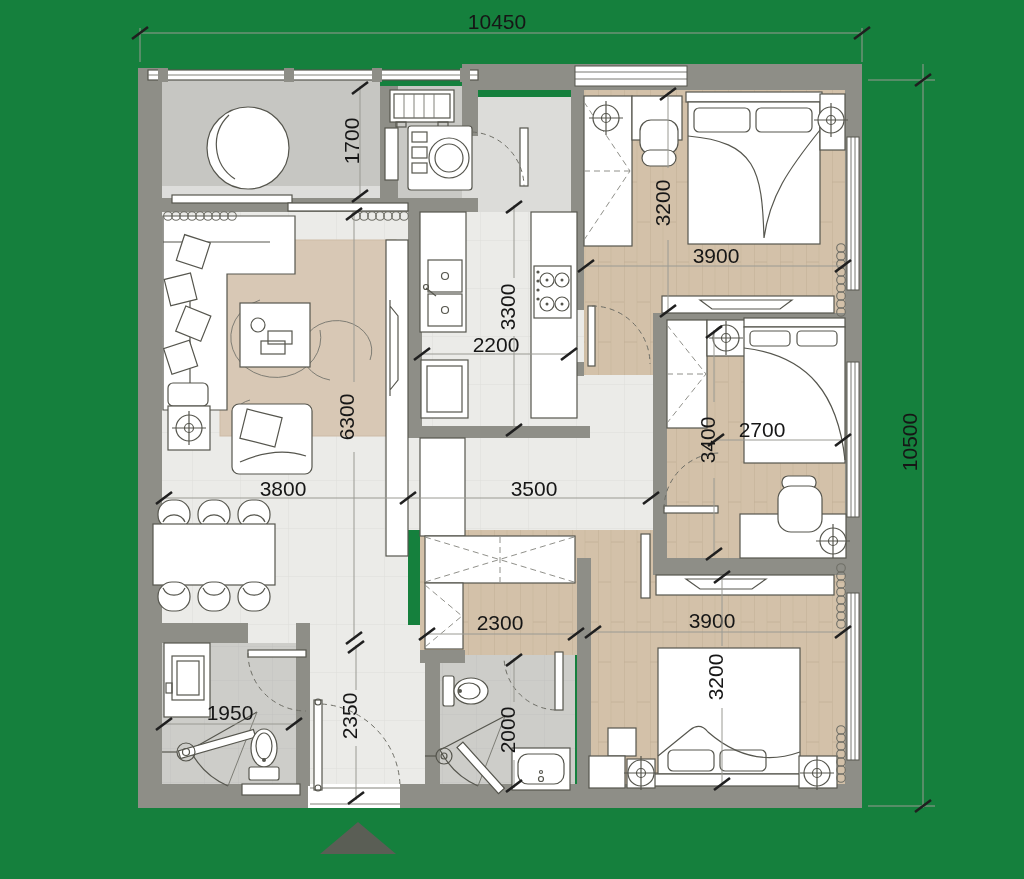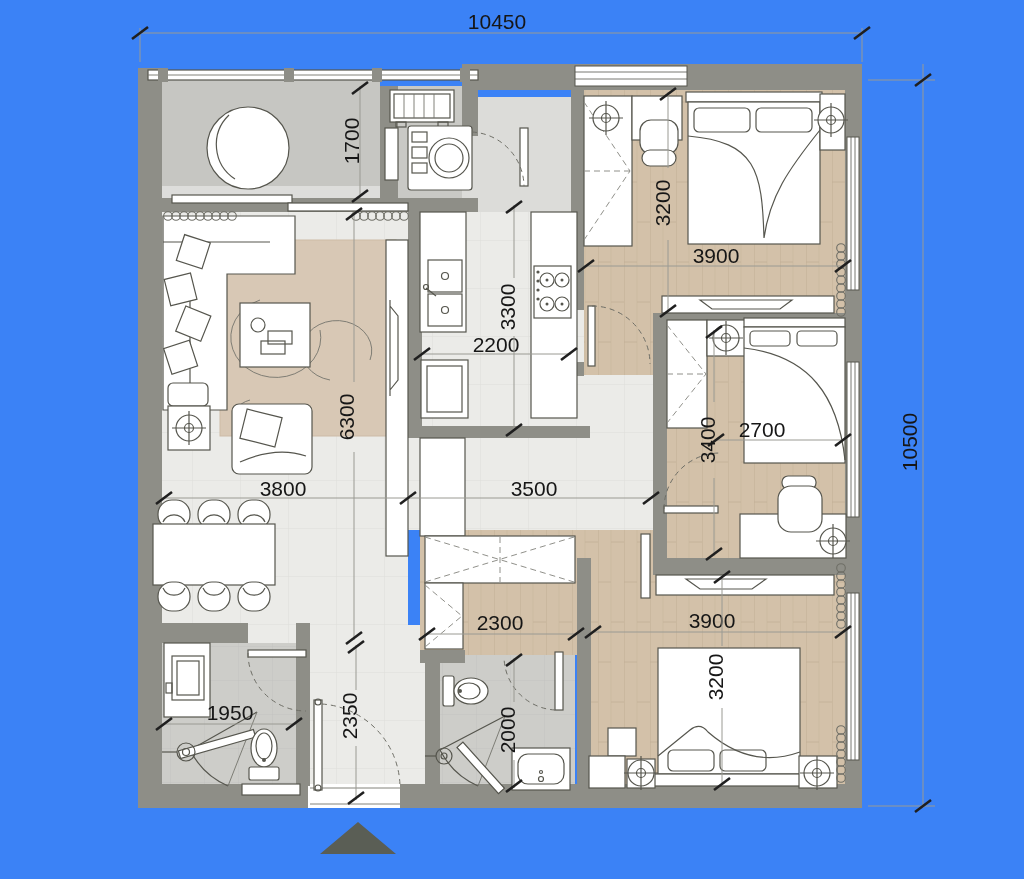--- a/index.html
+++ b/index.html
@@ -1,16 +1,16 @@
 <!DOCTYPE html>
 <html><head>
 <meta charset="utf-8">
 <style>
   html,body{margin:0;padding:0;background:#fff;}
-  .stage{width:1024px;height:879px;position:relative;background:#3b82f6;overflow:hidden;}
+  .stage{width:1024px;height:879px;position:relative;background:#15803d;overflow:hidden;}
   svg{display:block;}
   .w{fill:#8e8e87;}
   .f{fill:#ffffff;stroke:#56564e;stroke-width:1.2;}
   .ln{fill:none;stroke:#56564e;stroke-width:1.2;}
   .thin{fill:none;stroke:#74746c;stroke-width:0.9;}
   .dash{fill:none;stroke:#6e6e66;stroke-width:1;stroke-dasharray:5 4;}
   .chev{fill:none;stroke:#90908a;stroke-width:1;stroke-dasharray:6 4;}
   .dim{stroke:#9a9a93;stroke-width:1;fill:none;}
   .coil{fill:none;stroke:#6e6e66;stroke-width:1.1;}
   .win{fill:#fff;stroke:#56564e;stroke-width:1;}

